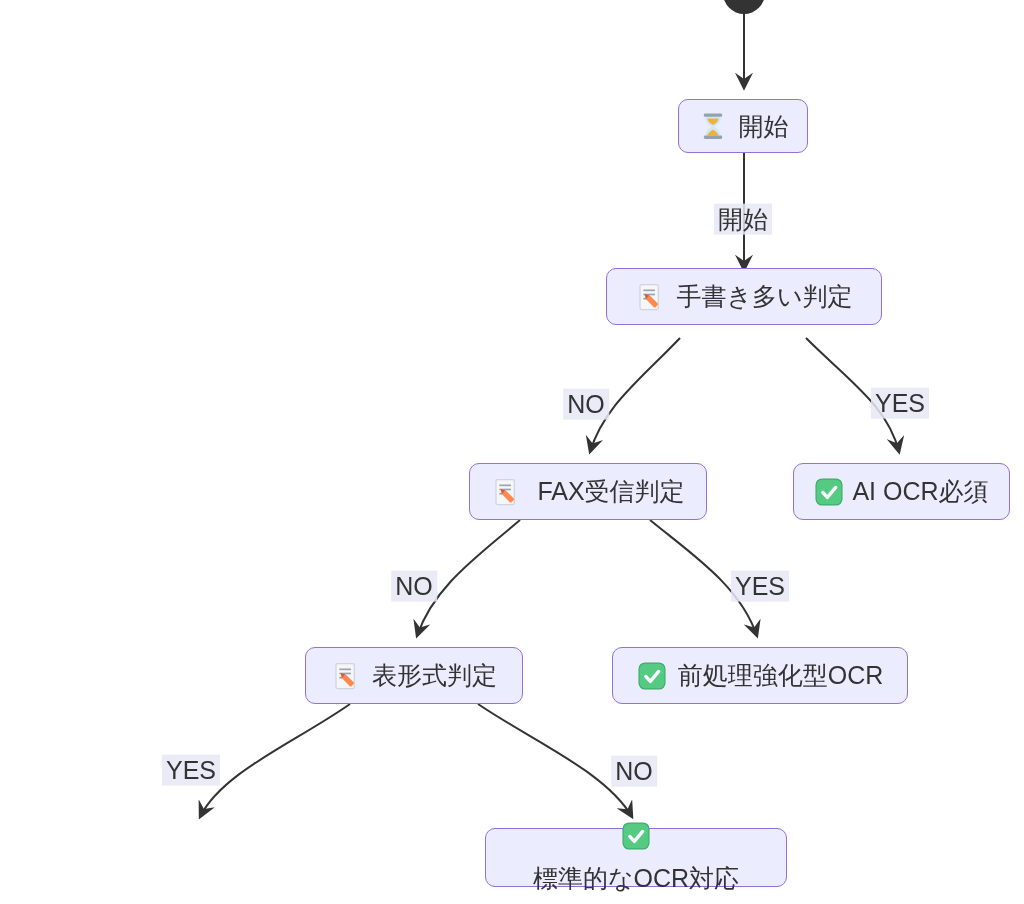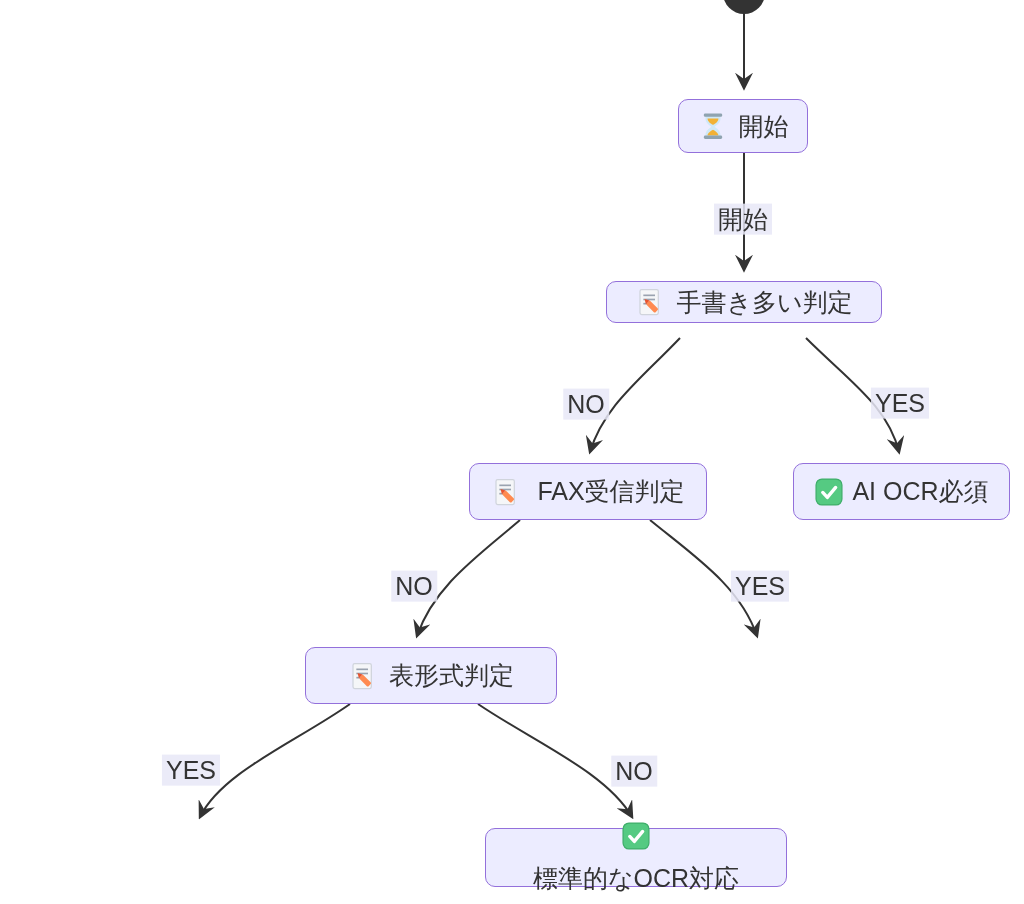--- a/index.html
+++ b/index.html
@@ -94,21 +94,21 @@
         <path d="M9 6 h18 v3 c0 5 -4.2 7.8 -7 10 c2.8 2.2 7 5 7 10 v3 h-18 v-3 c0-5 4.2-7.8 7-10 c-2.8-2.2 -7-5 -7-10 z" fill="#CFE8F7"></path>
         <path d="M11.5 9 h13 c0 3.8 -3.8 6.3 -6.5 7.6 c-2.7-1.3 -6.5-3.8 -6.5-7.6 z" fill="#F2B134"></path>
         <path d="M18 22.5 c2.8 1.6 6.5 3.7 6.5 7 h-13 c0-3.3 3.7-5.4 6.5-7 z" fill="#F2B134"></path>
         <rect x="7" y="3" width="22" height="4" rx="1.6" fill="#8FA3B0"></rect>
         <rect x="7" y="29.5" width="22" height="4" rx="1.6" fill="#8FA3B0"></rect>
       </svg>
     </span>
     <span class="node-label">開始</span>
   </div>
 
-  <div class="state-node" style="left:606px; top:281px; width:276px; height:42px;">
+  <div class="state-node" style="left:606px; top:268px; width:276px; height:57px;">
     <span class="icon">
       <svg viewBox="0 0 36 36" xmlns="http://www.w3.org/2000/svg">
         <rect x="6" y="3" width="22" height="30" rx="2" fill="#F5F6F8" stroke="#D0D4DC" stroke-width="1.5"></rect>
         <line x1="10" y1="10" x2="24" y2="10" stroke="#9AA3B0" stroke-width="2"></line>
         <line x1="10" y1="15" x2="24" y2="15" stroke="#9AA3B0" stroke-width="2"></line>
         <line x1="10" y1="20" x2="18" y2="20" stroke="#9AA3B0" stroke-width="2"></line>
         <g transform="rotate(-45 21 24)">
           <rect x="17.8" y="16" width="6.4" height="15" rx="1.5" fill="#FF8A50"></rect>
           <path d="M17.8 16 l3.2 -5.5 l3.2 5.5 z" fill="#E8542F"></path>
         </g>
@@ -136,36 +136,45 @@
   <div class="state-node" style="left:793px; top:463px; width:217px; height:57px;gap:8px;">
     <span class="icon">
       <svg viewBox="0 0 36 36" xmlns="http://www.w3.org/2000/svg">
         <rect x="2.5" y="2.5" width="31" height="31" rx="7" fill="#55CA82" stroke="#3FAE6A" stroke-width="1.5"></rect>
         <path d="M10.5 18.5 L16 24.5 L26 12.5" fill="none" stroke="#ffffff" stroke-width="4" stroke-linecap="round" stroke-linejoin="round"></path>
       </svg>
     </span>
     <span class="node-label">AI OCR必須</span>
   </div>
 
-  <div class="state-node" style="left:305px; top:647px; width:252px; height:57px;">
+  <div class="state-node" style="left:305px; top:647px; width:218px; height:57px;">
     <span class="icon">
       <svg viewBox="0 0 36 36" xmlns="http://www.w3.org/2000/svg">
         <rect x="6" y="3" width="22" height="30" rx="2" fill="#F5F6F8" stroke="#D0D4DC" stroke-width="1.5"></rect>
         <line x1="10" y1="10" x2="24" y2="10" stroke="#9AA3B0" stroke-width="2"></line>
         <line x1="10" y1="15" x2="24" y2="15" stroke="#9AA3B0" stroke-width="2"></line>
         <line x1="10" y1="20" x2="18" y2="20" stroke="#9AA3B0" stroke-width="2"></line>
         <g transform="rotate(-45 21 24)">
           <rect x="17.8" y="16" width="6.4" height="15" rx="1.5" fill="#FF8A50"></rect>
           <path d="M17.8 16 l3.2 -5.5 l3.2 5.5 z" fill="#E8542F"></path>
         </g>
       </svg>
     </span>
     <span class="node-label">表形式判定</span>
   </div>
 
+  <div class="state-node" style="left:612px; top:647px; width:296px; height:57px;">
+    <span class="icon">
+      <svg viewBox="0 0 36 36" xmlns="http://www.w3.org/2000/svg">
+        <rect x="2.5" y="2.5" width="31" height="31" rx="7" fill="#55CA82" stroke="#3FAE6A" stroke-width="1.5"></rect>
+        <path d="M10.5 18.5 L16 24.5 L26 12.5" fill="none" stroke="#ffffff" stroke-width="4" stroke-linecap="round" stroke-linejoin="round"></path>
+      </svg>
+    </span>
+    <span class="node-label">前処理強化型OCR</span>
+  </div>
 
 
   <div class="state-node" style="left:485px; top:828px; width:302px; height:59px;flex-direction:column;">
     <span class="icon">
       <svg viewBox="0 0 36 36" xmlns="http://www.w3.org/2000/svg">
         <rect x="2.5" y="2.5" width="31" height="31" rx="7" fill="#55CA82" stroke="#3FAE6A" stroke-width="1.5"></rect>
         <path d="M10.5 18.5 L16 24.5 L26 12.5" fill="none" stroke="#ffffff" stroke-width="4" stroke-linecap="round" stroke-linejoin="round"></path>
       </svg>
     </span>
     <span class="node-label">標準的なOCR対応</span>

